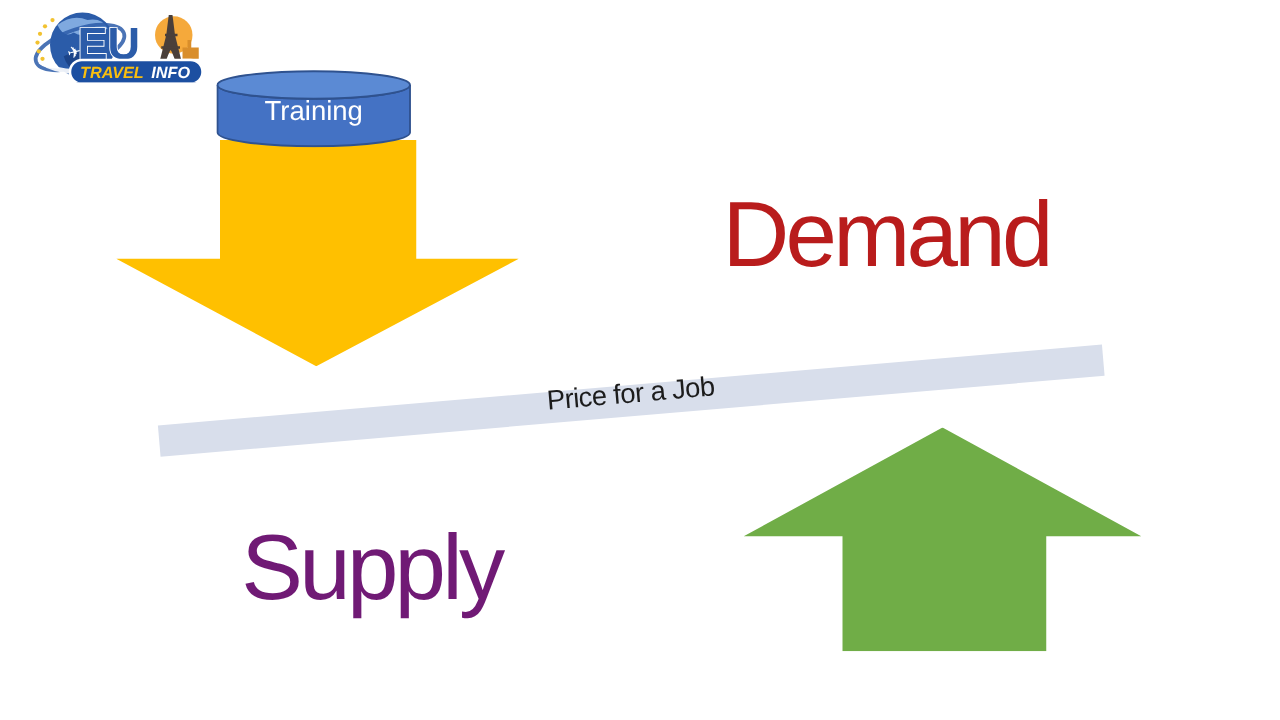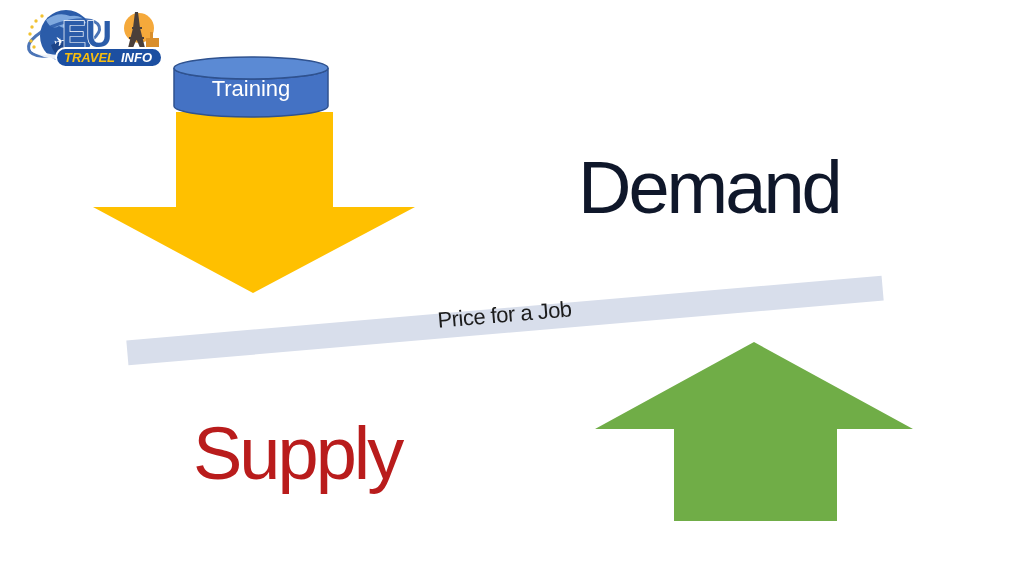--- a/index.html
+++ b/index.html
@@ -101,25 +101,25 @@
   <svg class="abs down-arrow-svg" width="322" height="181" viewBox="0 0 322 181">
     <polygon points="83,0 240,0 240,95 322,95 160,181 0,95 83,95" fill="#FFC000"></polygon>
   </svg>
 
   <svg class="abs cylinder-svg" width="156" height="62" viewBox="0 0 156 62">
     <path d="M1,12 L1,50 A77,11 0 0 0 155,50 L155,12 A77,11 0 0 1 1,12 Z" stroke-width="1.5" fill="#4472C4" stroke="#2F528F"></path>
     <ellipse cx="78" cy="12" rx="77" ry="11" stroke-width="1.5" fill="#5B8AD4" stroke="#2F528F"></ellipse>
     <text x="78" y="40" font-size="22" fill="#ffffff" text-anchor="middle">Training</text>
   </svg>
 
-  <div class="abs big-word demand-word" style="color: #0f172a;">Demand</div>
+  <div class="abs big-word demand-word" style="color: #b91c1c;">Demand</div>
 
   <div class="abs price-bar" style="background: rgb(216, 222, 235);">
     <div class="price-label" style="color: rgb(28, 28, 28);">Price for a Job</div>
   </div>
 
-  <div class="abs big-word supply-word" style="color: #b91c1c;">Supply</div>
+  <div class="abs big-word supply-word" style="color: #701a75;">Supply</div>
 
   <svg class="abs up-arrow-svg" width="318" height="179" viewBox="0 0 318 179">
     <polygon points="159,0 318,87 242,87 242,179 79,179 79,87 0,87" fill="#70AD47"></polygon>
   </svg>
 
 </div>
 
 </body></html>

